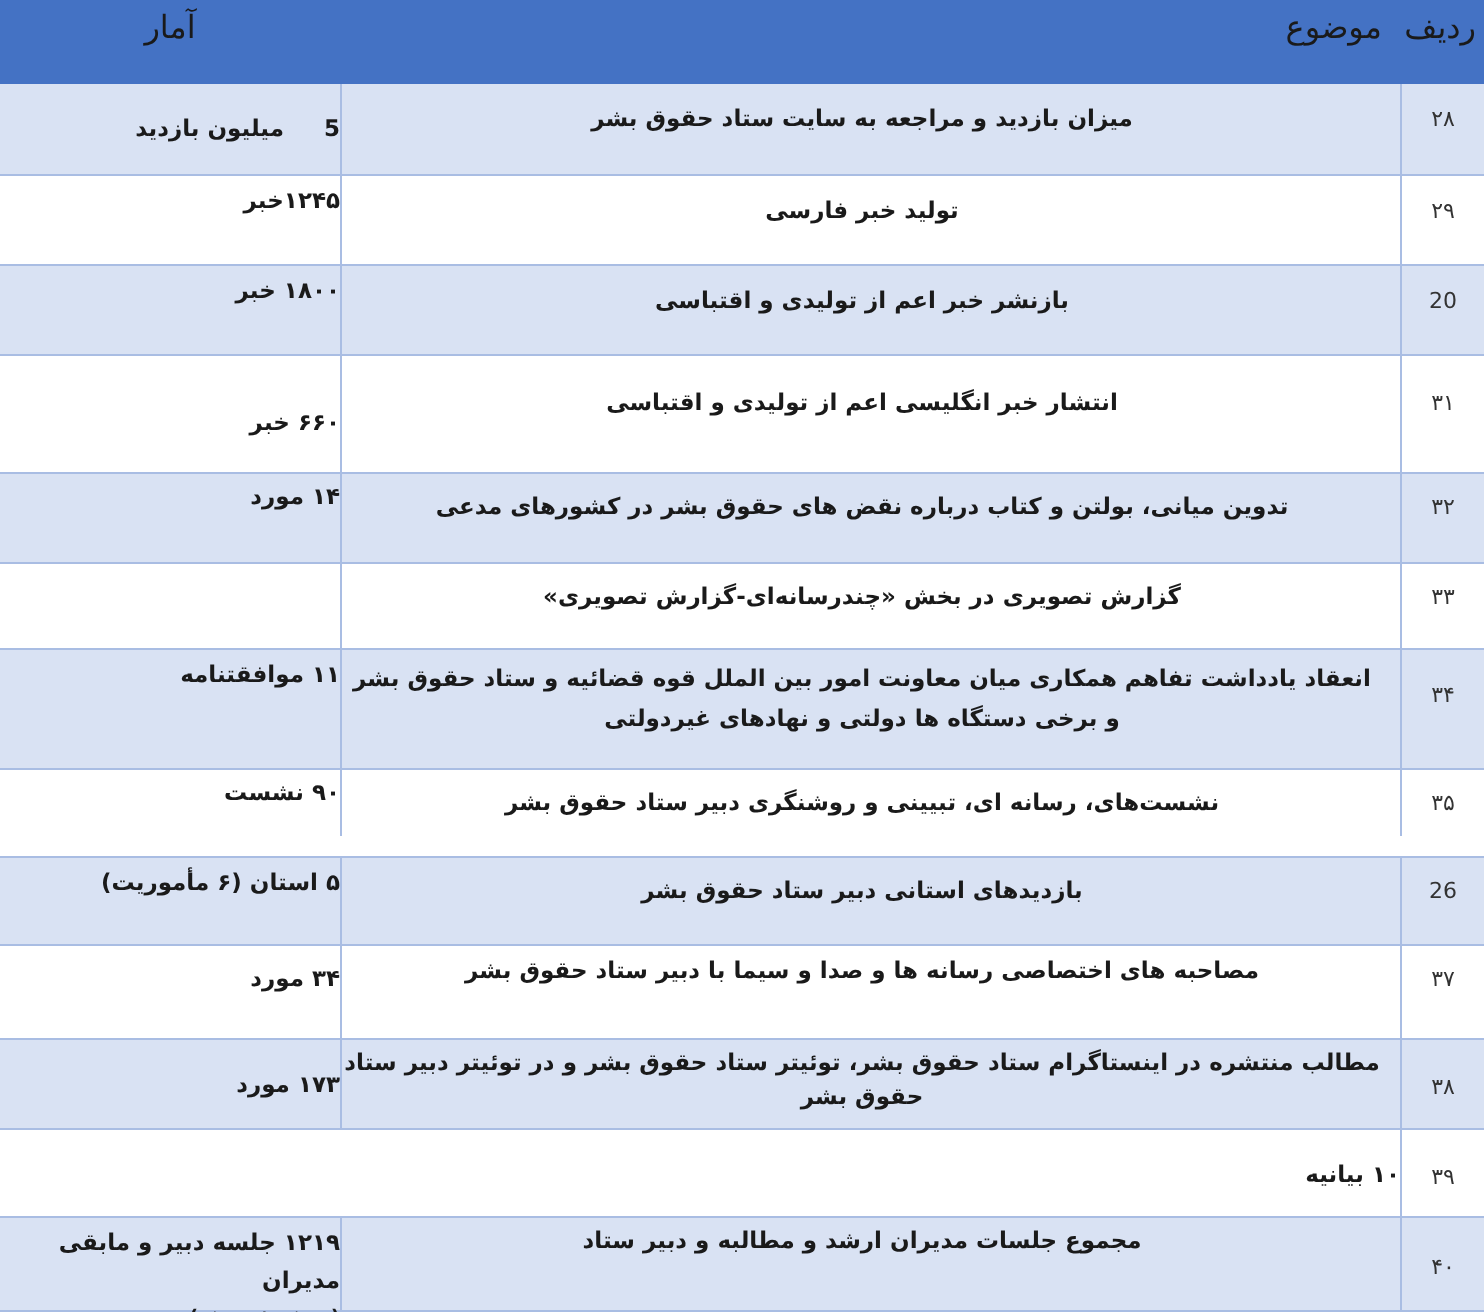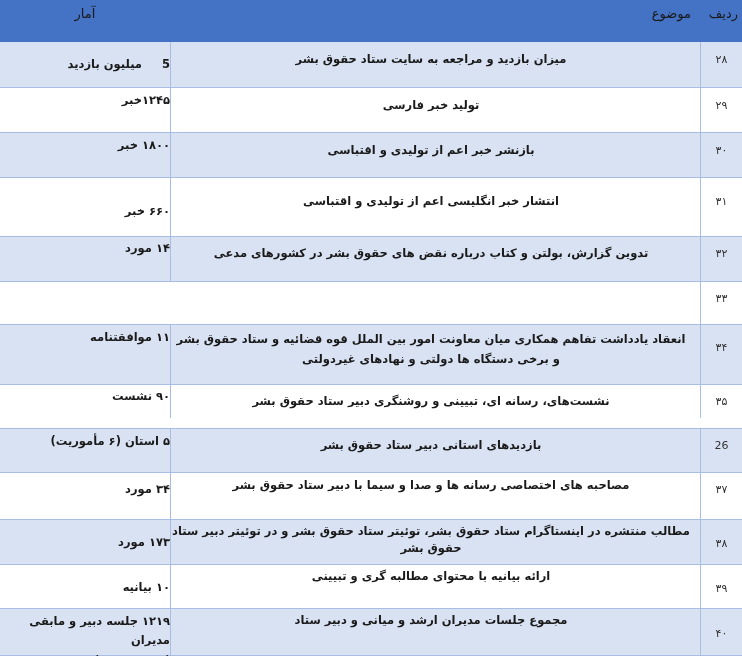--- a/index.html
+++ b/index.html
@@ -47,21 +47,21 @@
       padding-right: 9px;
       text-align: center;
     }
     .c-stat {
       width: 170px;
       text-align: right;
     }
     .header .cell {
       color: #1a1a1a;
       font-weight: normal;
-      font-size: 13px;
+      font-size: 16px;
       padding-top: 5px;
       border-left: none;
     }
     .header .c-idx { text-align: right; padding-right: 4px; width: 42px; }
     .header .c-topic { text-align: right; }
     .header .c-stat { text-align: center; }
     .gap {
       height: 10px;
       background: #ffffff;
     }
@@ -83,39 +83,40 @@
     <div class="cell c-stat" style="padding-top:14px; white-space:pre">5     میلیون بازدید</div>
   </div>
 
   <div class="row plain" style="height:45px">
     <div class="cell c-idx" style="padding-top:9px">۲۹</div>
     <div class="cell c-topic" style="padding-top:9px">تولید خبر فارسی</div>
     <div class="cell c-stat" style="padding-top:4px">۱۲۴۵خبر</div>
   </div>
 
   <div class="row shade" style="height:45px">
-    <div class="cell c-idx" style="padding-top:9px">۳۰</div>
+    <div class="cell c-idx" style="padding-top:9px">20</div>
     <div class="cell c-topic" style="padding-top:9px">بازنشر خبر اعم از تولیدی و اقتباسی</div>
     <div class="cell c-stat" style="padding-top:4px">۱۸۰۰ خبر</div>
   </div>
 
   <div class="row plain" style="height:59px">
     <div class="cell c-idx" style="padding-top:15px">۳۱</div>
     <div class="cell c-topic" style="padding-top:15px">انتشار خبر انگلیسی اعم از تولیدی و اقتباسی</div>
     <div class="cell c-stat" style="padding-top:25px">۶۶۰ خبر</div>
   </div>
 
   <div class="row shade" style="height:45px">
     <div class="cell c-idx" style="padding-top:8px">۳۲</div>
-    <div class="cell c-topic" style="padding-top:8px">تدوین گزارش، بولتن و کتاب درباره نقض های حقوق بشر در کشورهای مدعی</div>
+    <div class="cell c-topic" style="padding-top:8px">تدوین میانی، بولتن و کتاب درباره نقض های حقوق بشر در کشورهای مدعی</div>
     <div class="cell c-stat" style="padding-top:3px">۱۴ مورد</div>
   </div>
 
   <div class="row plain" style="height:43px">
     <div class="cell c-idx" style="padding-top:8px">۳۳</div>
+    <div class="cell c-topic" style="padding-top:8px">گزارش تصویری در بخش «چندرسانه‌ای-گزارش تصویری»</div>
   </div>
 
   <div class="row shade" style="height:60px">
     <div class="cell c-idx" style="padding-top:14px">۳۴</div>
     <div class="cell c-topic" style="padding-top:4px; line-height:20px">انعقاد یادداشت تفاهم همکاری میان معاونت امور بین الملل قوه قضائیه و ستاد حقوق بشر و برخی دستگاه ها دولتی و نهادهای غیردولتی</div>
     <div class="cell c-stat" style="padding-top:4px">۱۱ موافقتنامه</div>
   </div>
 
   <div class="row plain" style="height:33px; border-bottom:none">
     <div class="cell c-idx" style="padding-top:8px">۳۵</div>
@@ -138,26 +139,25 @@
   </div>
 
   <div class="row shade" style="height:45px">
     <div class="cell c-idx" style="padding-top:15px">۳۸</div>
     <div class="cell c-topic" style="padding-top:3px">مطالب منتشره در اینستاگرام ستاد حقوق بشر، توئیتر ستاد حقوق بشر و در توئیتر دبیر ستاد حقوق بشر</div>
     <div class="cell c-stat" style="padding-top:14px">۱۷۳ مورد</div>
   </div>
 
   <div class="row plain" style="height:44px">
     <div class="cell c-idx" style="padding-top:15px">۳۹</div>
-    <div class="cell c-topic" style="padding-top:3px">ارائه بیانیه با محتوای مطالبه گری و تبیینی</div>
     <div class="cell c-stat" style="padding-top:14px">۱۰ بیانیه</div>
   </div>
 
   <div class="row shade" style="height:47px">
     <div class="cell c-idx" style="padding-top:16px">۴۰</div>
-    <div class="cell c-topic" style="padding-top:3px">مجموع جلسات  مدیران ارشد و میانی و دبیر ستاد</div>
+    <div class="cell c-topic" style="padding-top:3px">مجموع جلسات  مدیران ارشد و مطالبه و دبیر ستاد</div>
     <div class="cell c-stat" style="padding-top:3px; line-height:19px">
       <div>۱۲۱۹ جلسه دبیر و مابقی مدیران</div>
       <div style="font-size:10px;">(نصف + نصف)</div>
     </div>
   </div>
 
 </div>
 
 </body></html>

